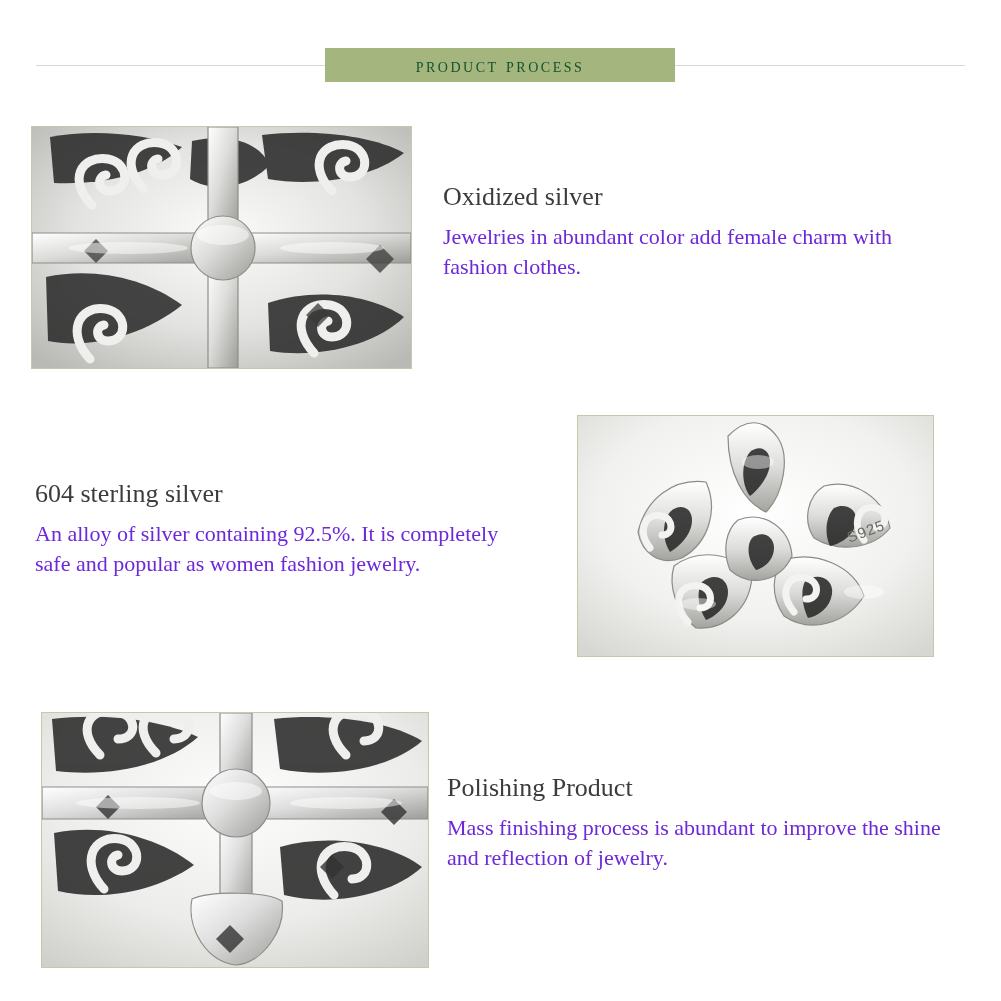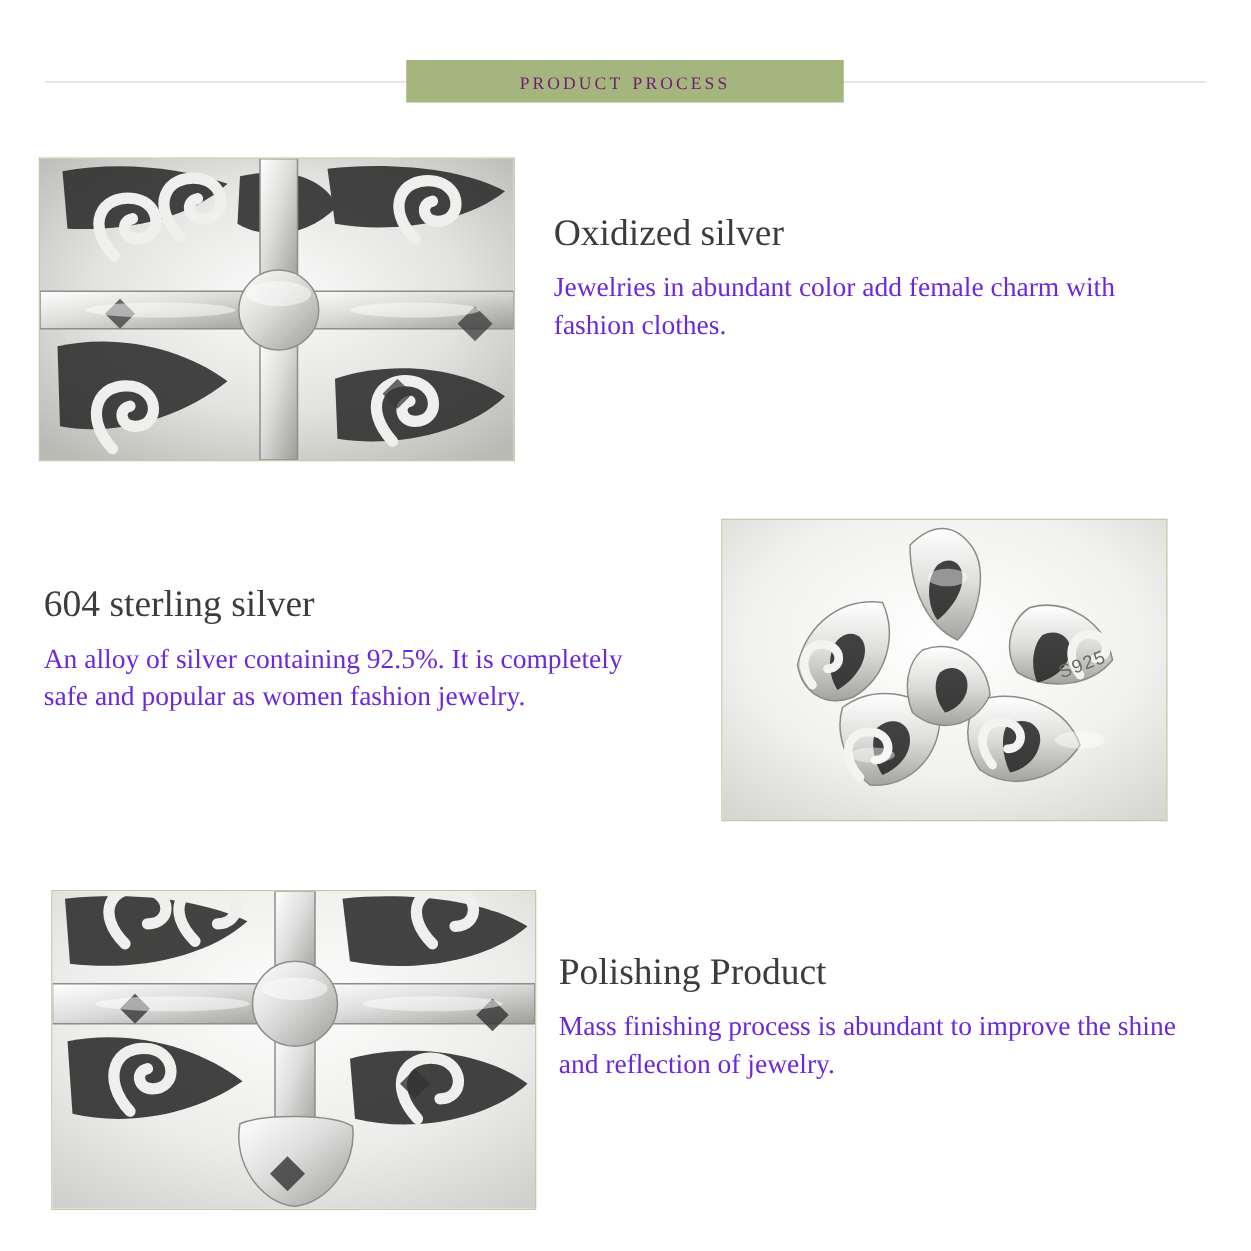--- a/index.html
+++ b/index.html
@@ -32,21 +32,21 @@
     height: 1px;
     background: #d7d7d7;
   }
   .header-badge {
     position: absolute;
     top: 0;
     left: 325px;
     width: 350px;
     height: 34px;
     background: #a4b57d;
-    color: #701a75;
+    color: #14532d;
     display: flex;
     align-items: center;
     justify-content: center;
     letter-spacing: 2.5px;
     font-size: 20px;
     font-variant: small-caps;
     font-family: "Liberation Serif", serif;
     text-transform: lowercase;
   }
   .header-badge::first-letter {
@@ -60,25 +60,25 @@
   .photo {
     position: absolute;
     border: 1px solid #c4c9a9;
     overflow: hidden;
     background: #f4f4f2;
   }
   .text-block {
     position: absolute;
   }
   .title {
-    font-size: 30px;
+    font-size: 26px;
     color: #3c3c3c;
     font-family: "Liberation Serif", serif;
     font-weight: normal;
-    margin: 4px 0 10px 0;
+    margin: 16px 0 10px 0;
     line-height: 1.15;
   }
   .body-text {
     font-size: 22px;
     line-height: 1.38;
     color: #6d28d9;
     font-family: "Liberation Serif", serif;
     margin: 0;
   }
 

